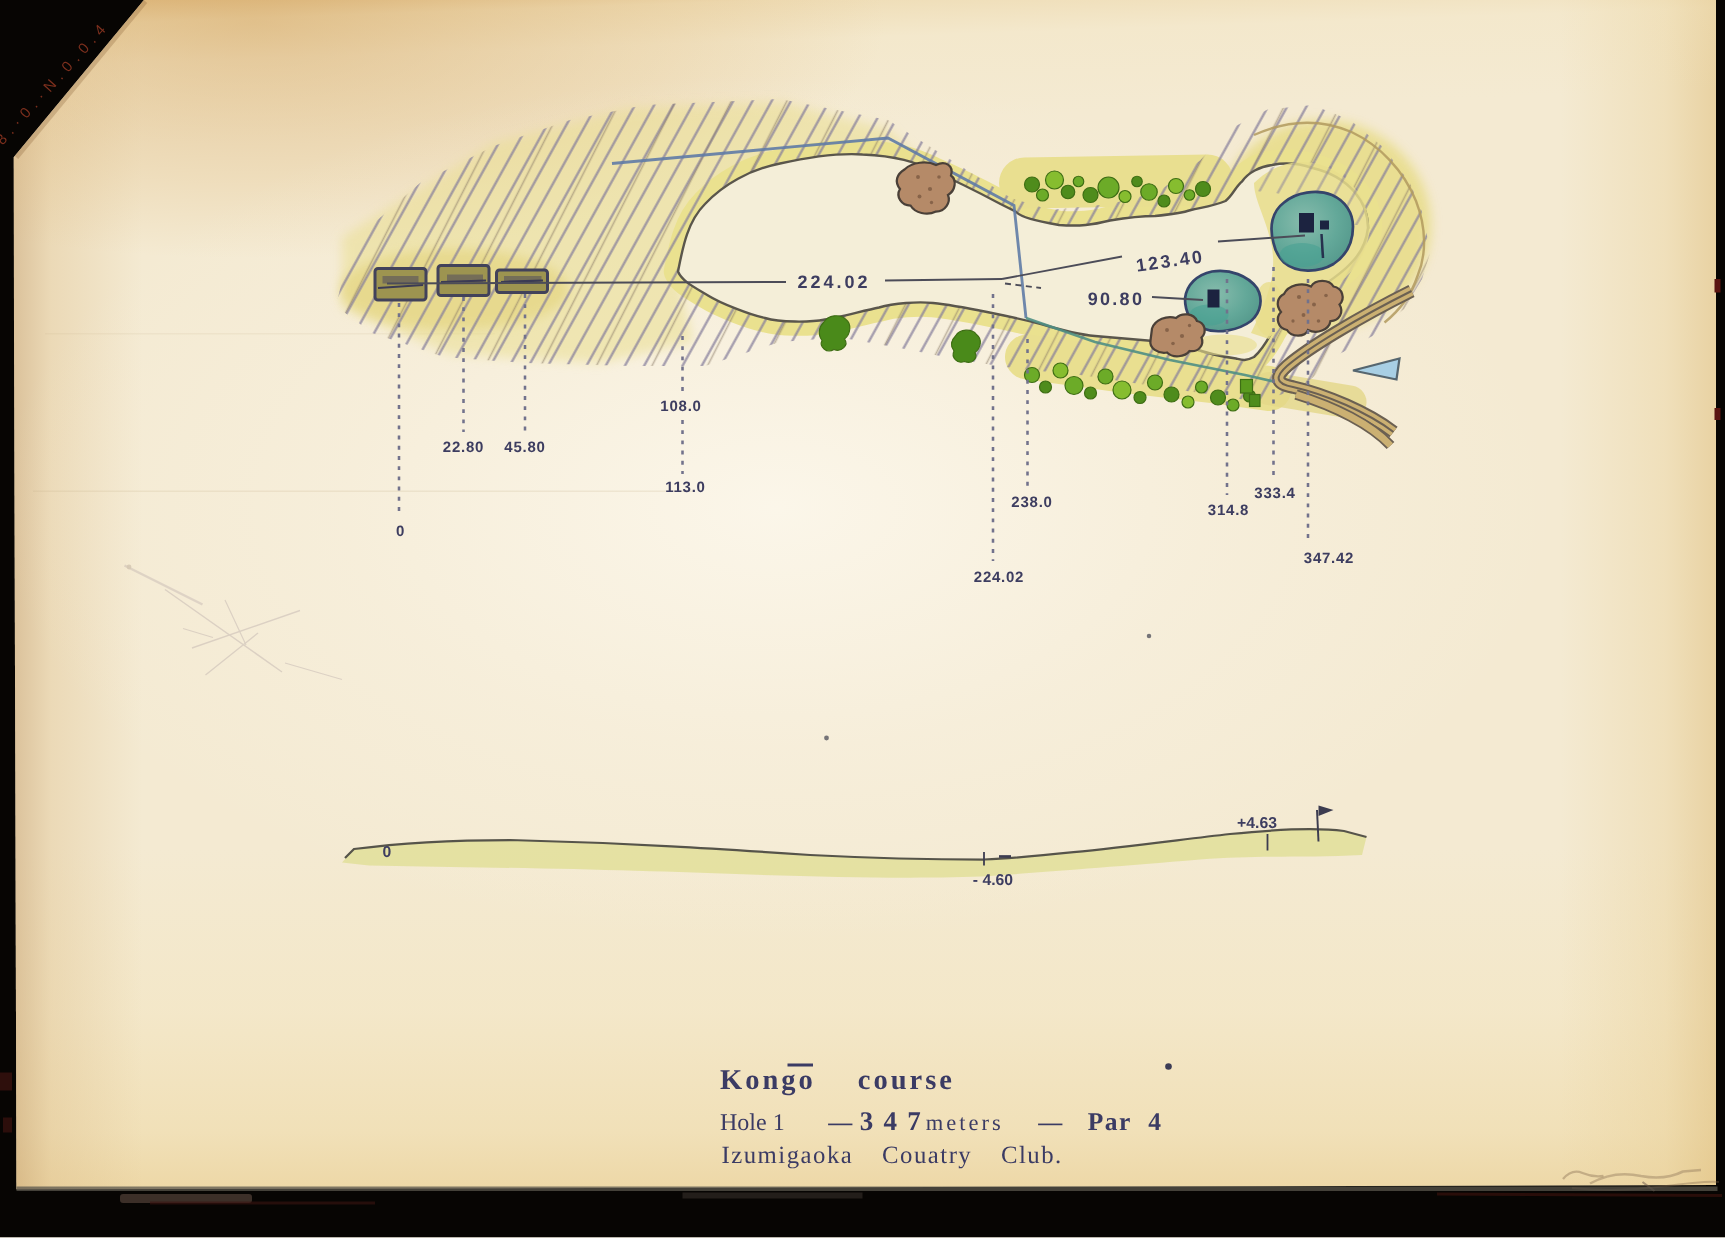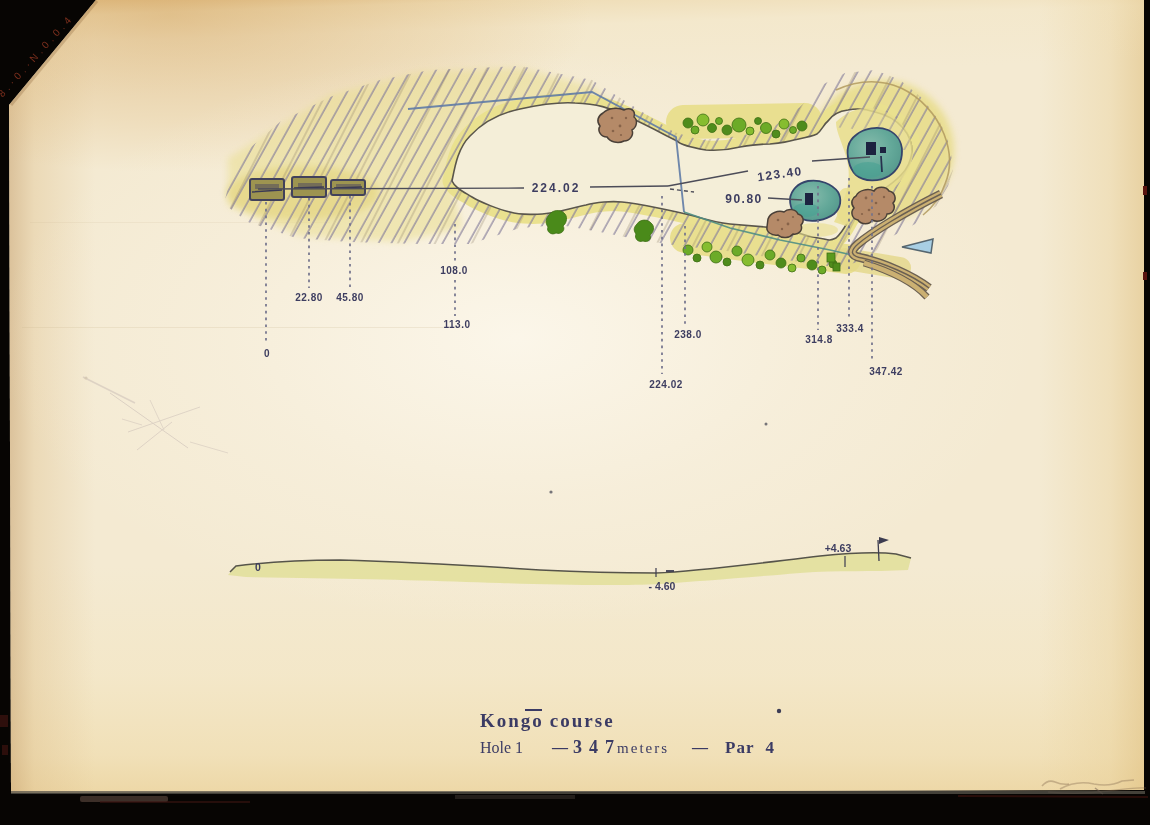--- a/index.html
+++ b/index.html
@@ -265,22 +265,23 @@
     </g>
 
     <g id="sigg" fill="none">
       <path d="M1042,786 q6,-7 13,-4 t14,2" stroke="#8a7054" stroke-width="1.6" opacity=".42"></path>
       <path d="M1060,789 q16,-9 34,-5 q16,3 28,-3 l12,-1" stroke="#8a7054" stroke-width="1.7" opacity=".4"></path>
       <path d="M1048,792 q30,3 60,-1 t38,-3" stroke="#7a6248" stroke-width="1.3" opacity=".35"></path>
       <path d="M958,796 L1148,797" stroke="#3c120c" stroke-width="2" opacity=".65"></path>
       <path d="M1095,788 l8,6" stroke="#6a564a" stroke-width="1.4" opacity=".5"></path>
     </g>
   </svg>
-  <div class="bt" style="left:480px;top:710px;font-size:19px;font-weight:bold;letter-spacing:2px;">Kongo<span style="margin-left:6px;font-family:Liberation Serif, serif;">course</span></div>
+  <div class="bt" style="left:480px;top:710px;font-size:19px;font-weight:bold;letter-spacing:2px;">Kongo<span style="margin-left:28px;font-family:Liberation Serif, serif;">course</span></div>
   <div style="position:absolute;left:525px;top:709px;width:17px;height:2.4px;background:#3b3b64;"></div>
   <div class="bt" style="left:480px;top:737px;font-size:16px;">Hole 1<span style="margin-left:29px;font-weight:bold;">—</span><b style="font-size:18px;letter-spacing:1.2px;margin-left:5px;">3 4 7</b><span style="font-size:15px;letter-spacing:2px;margin-left:2px;">meters</span><span style="margin-left:23px;font-weight:bold;">—</span><b style="font-size:17px;margin-left:17px;letter-spacing:1px;word-spacing:6px;">Par 4</b></div>
+  <div class="bt" style="left:481px;top:760px;font-size:16.5px;letter-spacing:1px;word-spacing:14px;">Izumigaoka Couatry Club.</div>
   <div id="edgeline"></div>
     <div id="streak1"></div>
     <div id="redl"></div>
     <div id="lm1"></div>
     <div id="lm2"></div>
   <div id="streak2"></div>
 </div>
 
 </body></html>

